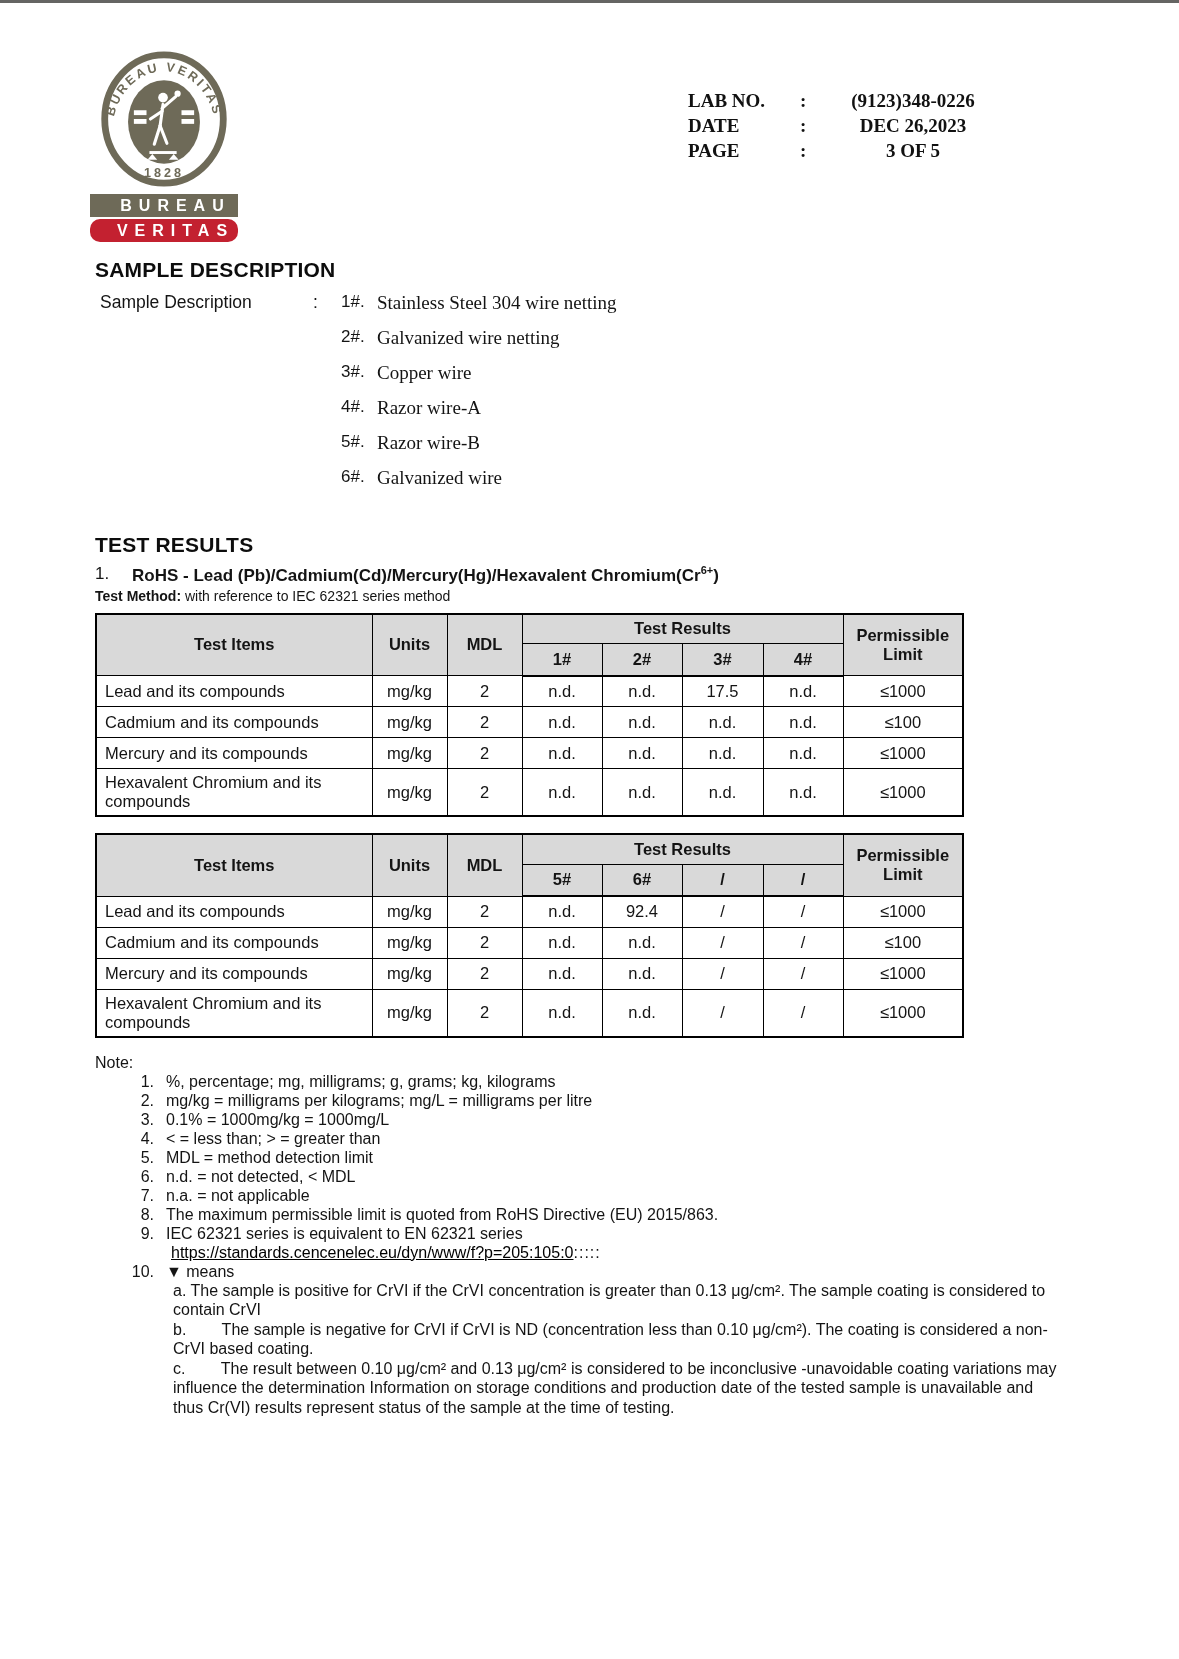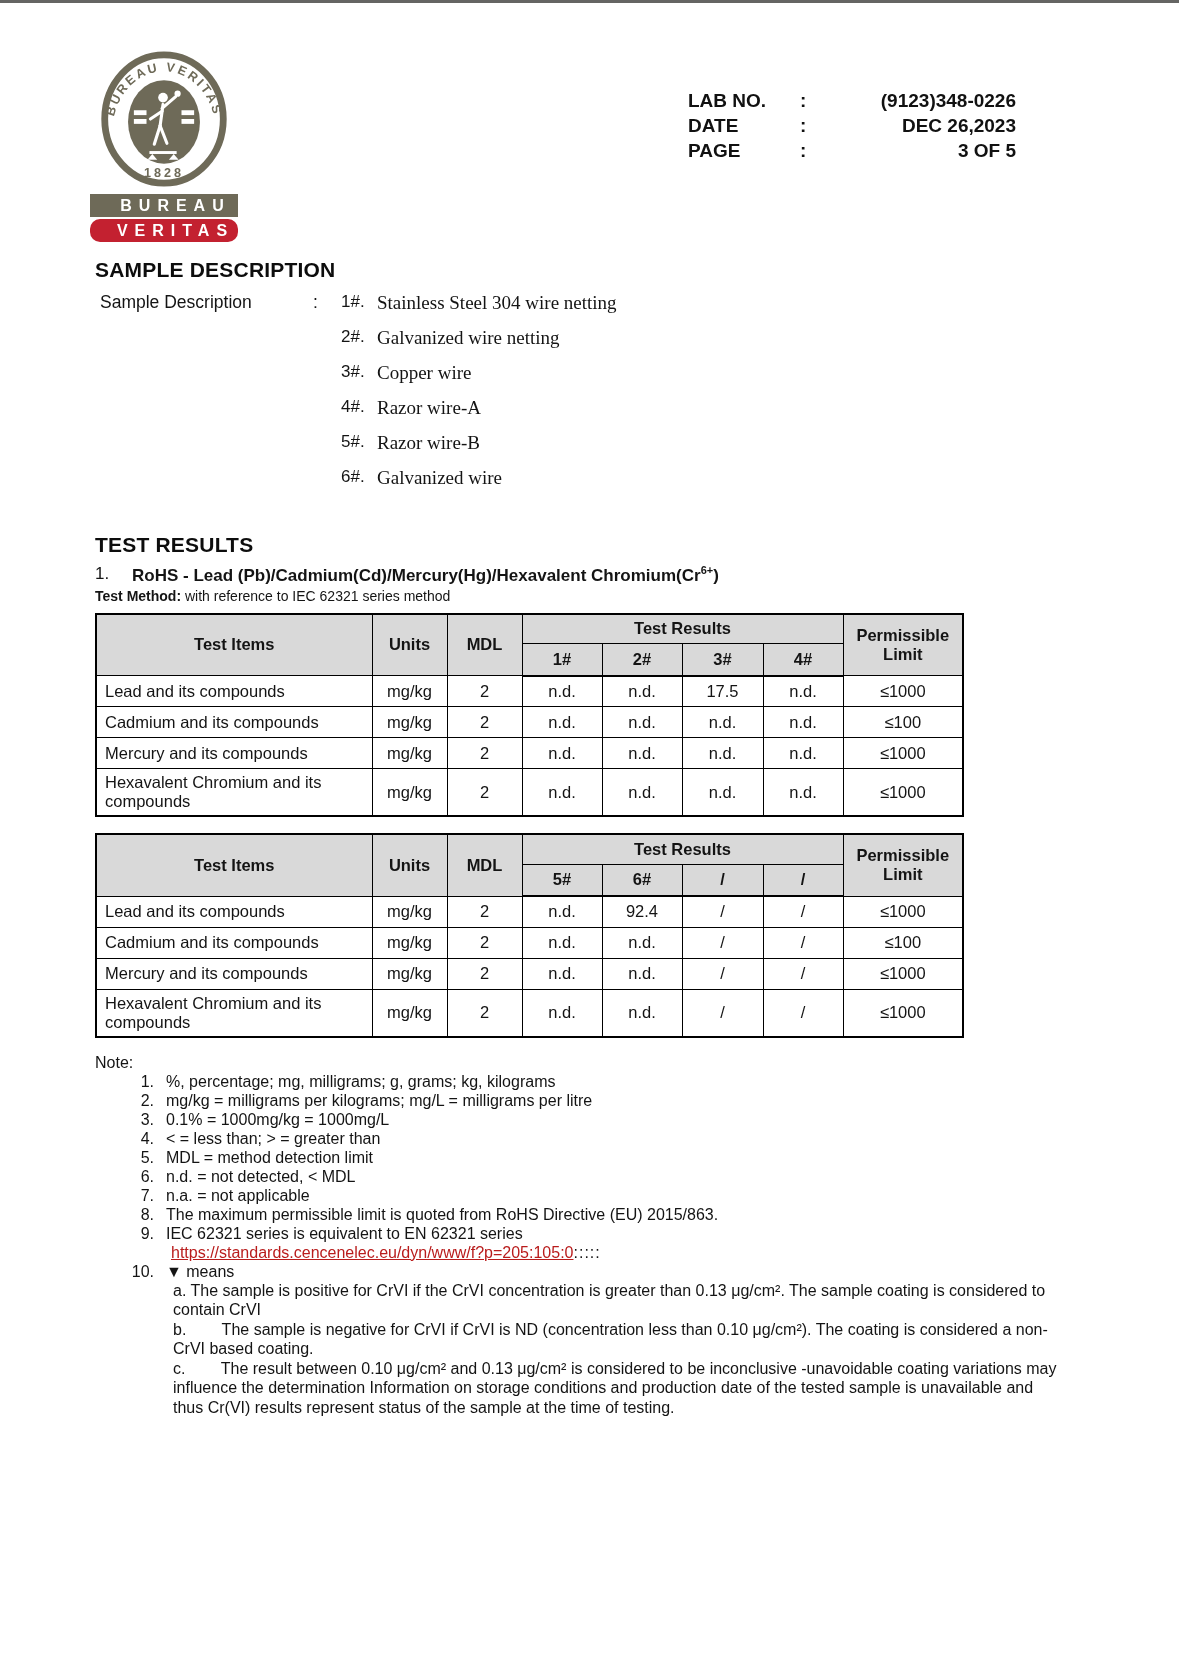--- a/index.html
+++ b/index.html
@@ -23,25 +23,25 @@
 
   
   .seal-block { position: absolute; left: 90px; top: 50px; width: 148px; }
   .seal-svg { display: block; margin: 0 auto 6px auto; }
   .banner { width: 148px; height: 23px; display: flex; align-items: center; justify-content: center;
             color: #fff; font-weight: bold; font-size: 16px; letter-spacing: 7px; padding-left: 23px; }
   .banner.olive { background: #6e6a58; }
   .banner.red   { background: #c32130; margin-top: 2px; border-radius: 10px; }
 
   .header-info { position: absolute; left: 688px; top: 88px; width: 328px;
-                 font-family: Liberation Sans, sans-serif; font-weight: bold; font-size: 19px; color: #111; }
+                 font-family: Liberation Serif, serif; font-weight: bold; font-size: 19px; color: #111; }
   .header-info .row { display: flex; line-height: 25px; }
   .header-info .lbl { flex: 0 0 112px; }
   .header-info .col { flex: 0 0 10px; }
-  .header-info .val { flex: 1; text-align: right; }
+  .header-info .val { flex: 1; text-align: center; }
 
   
   .content { position: absolute; left: 95px; top: 258px; width: 985px; }
   h2.sec { font-size: 21px; font-weight: bold; color: #0d0d0d; letter-spacing: .2px; }
   .sample-row { display: flex; margin-top: 10px; }
   .sample-label { flex: 0 0 218px; font-size: 17.5px; padding-left: 5px; }
   .sample-colon { flex: 0 0 28px; font-size: 17.5px; }
   .sample-items { flex: 1; }
   .sample-item { display: flex; margin-bottom: 13px; }
   .sample-item .num { flex: 0 0 36px; font-size: 17px; }
@@ -65,21 +65,21 @@
   table.results tr.h2 th { height: 32px; }
   .tbl-gap { height: 16px; }
 
   
   .notes { margin-top: 15px; width: 985px; }
   .note-label { font-size: 16px; line-height: 19px; }
   .note-row { display: flex; line-height: 19px; font-size: 16px; }
   .note-num { flex: 0 0 71px; text-align: right; padding-right: 12px; }
   .note-text { flex: 1; }
   .note-sub-link { margin-left: 76px; line-height: 19px; font-size: 16px; }
-  .note-sub-link a { color: #b91c1c; text-decoration: underline; }
+  .note-sub-link a { color: #000000; text-decoration: underline; }
   .note-sub-link .tail { text-decoration: none; letter-spacing: 1px; }
   .note-sub { margin-left: 78px; line-height: 19.5px; font-size: 16px; white-space: pre-wrap; width: 890px; }
 </style>
 </head>
 <body>
 
 <div class="page">
   <div class="top-hairline"></div>
 
   <div class="seal-block">

